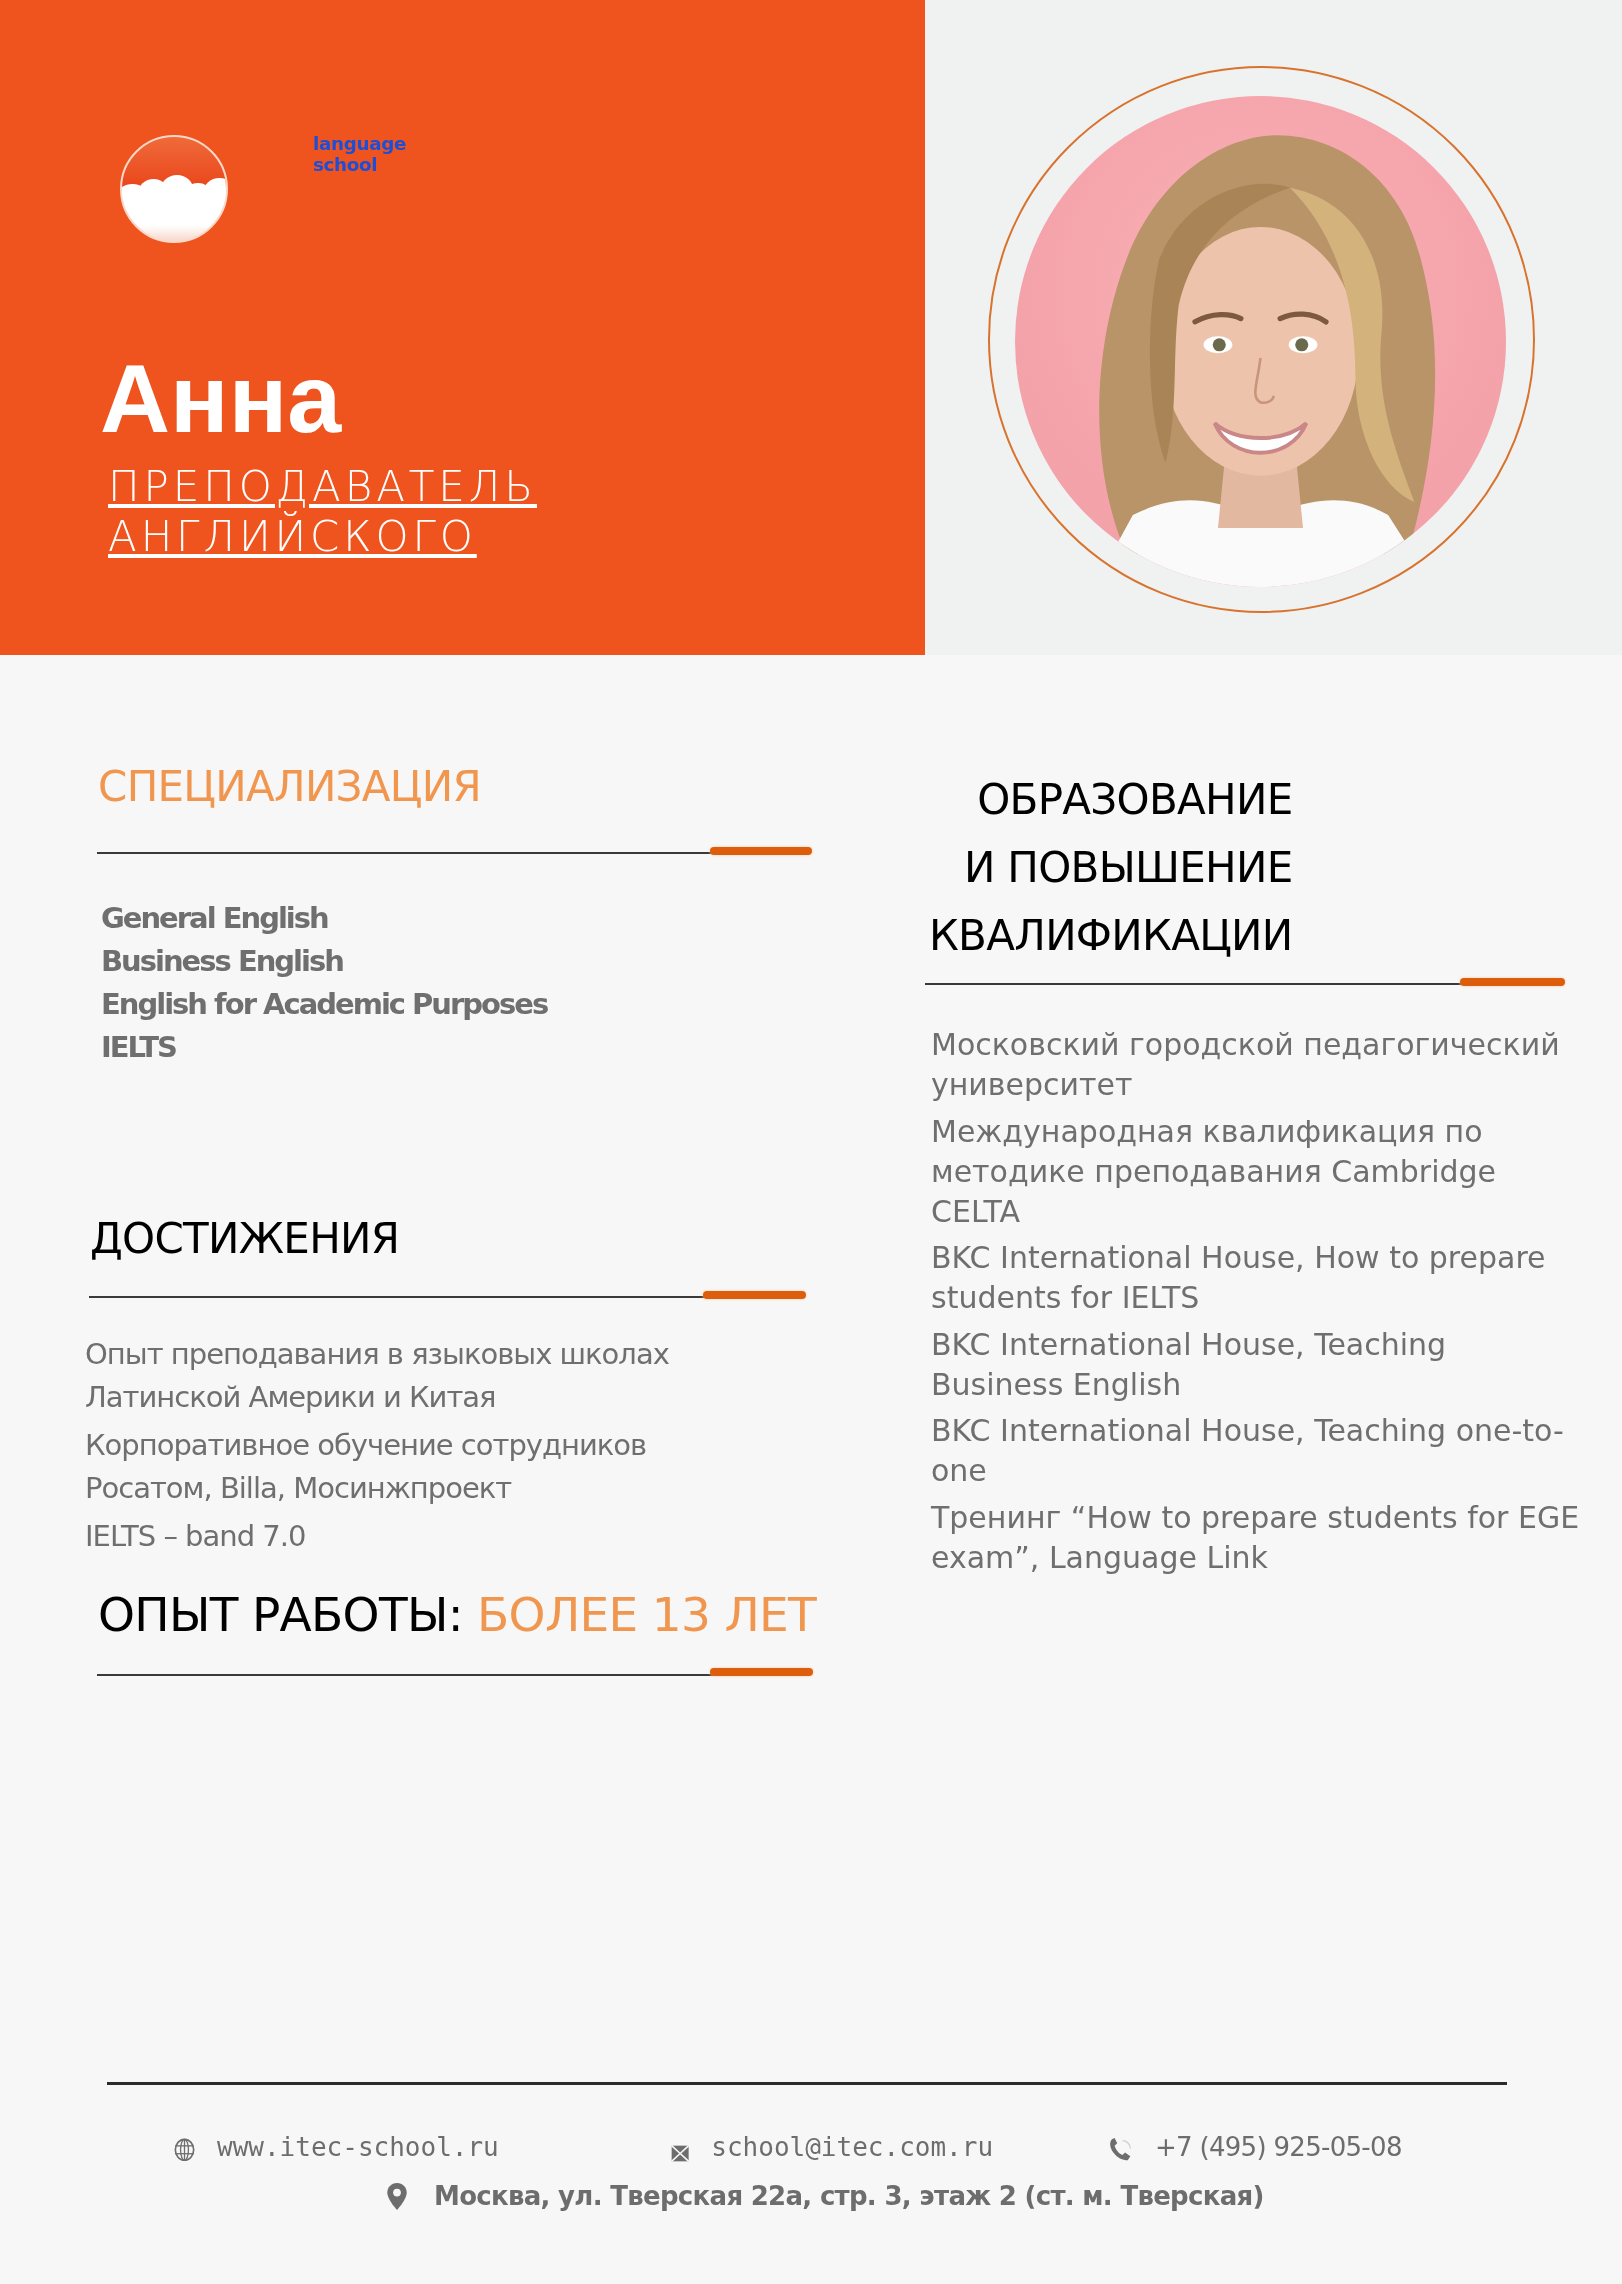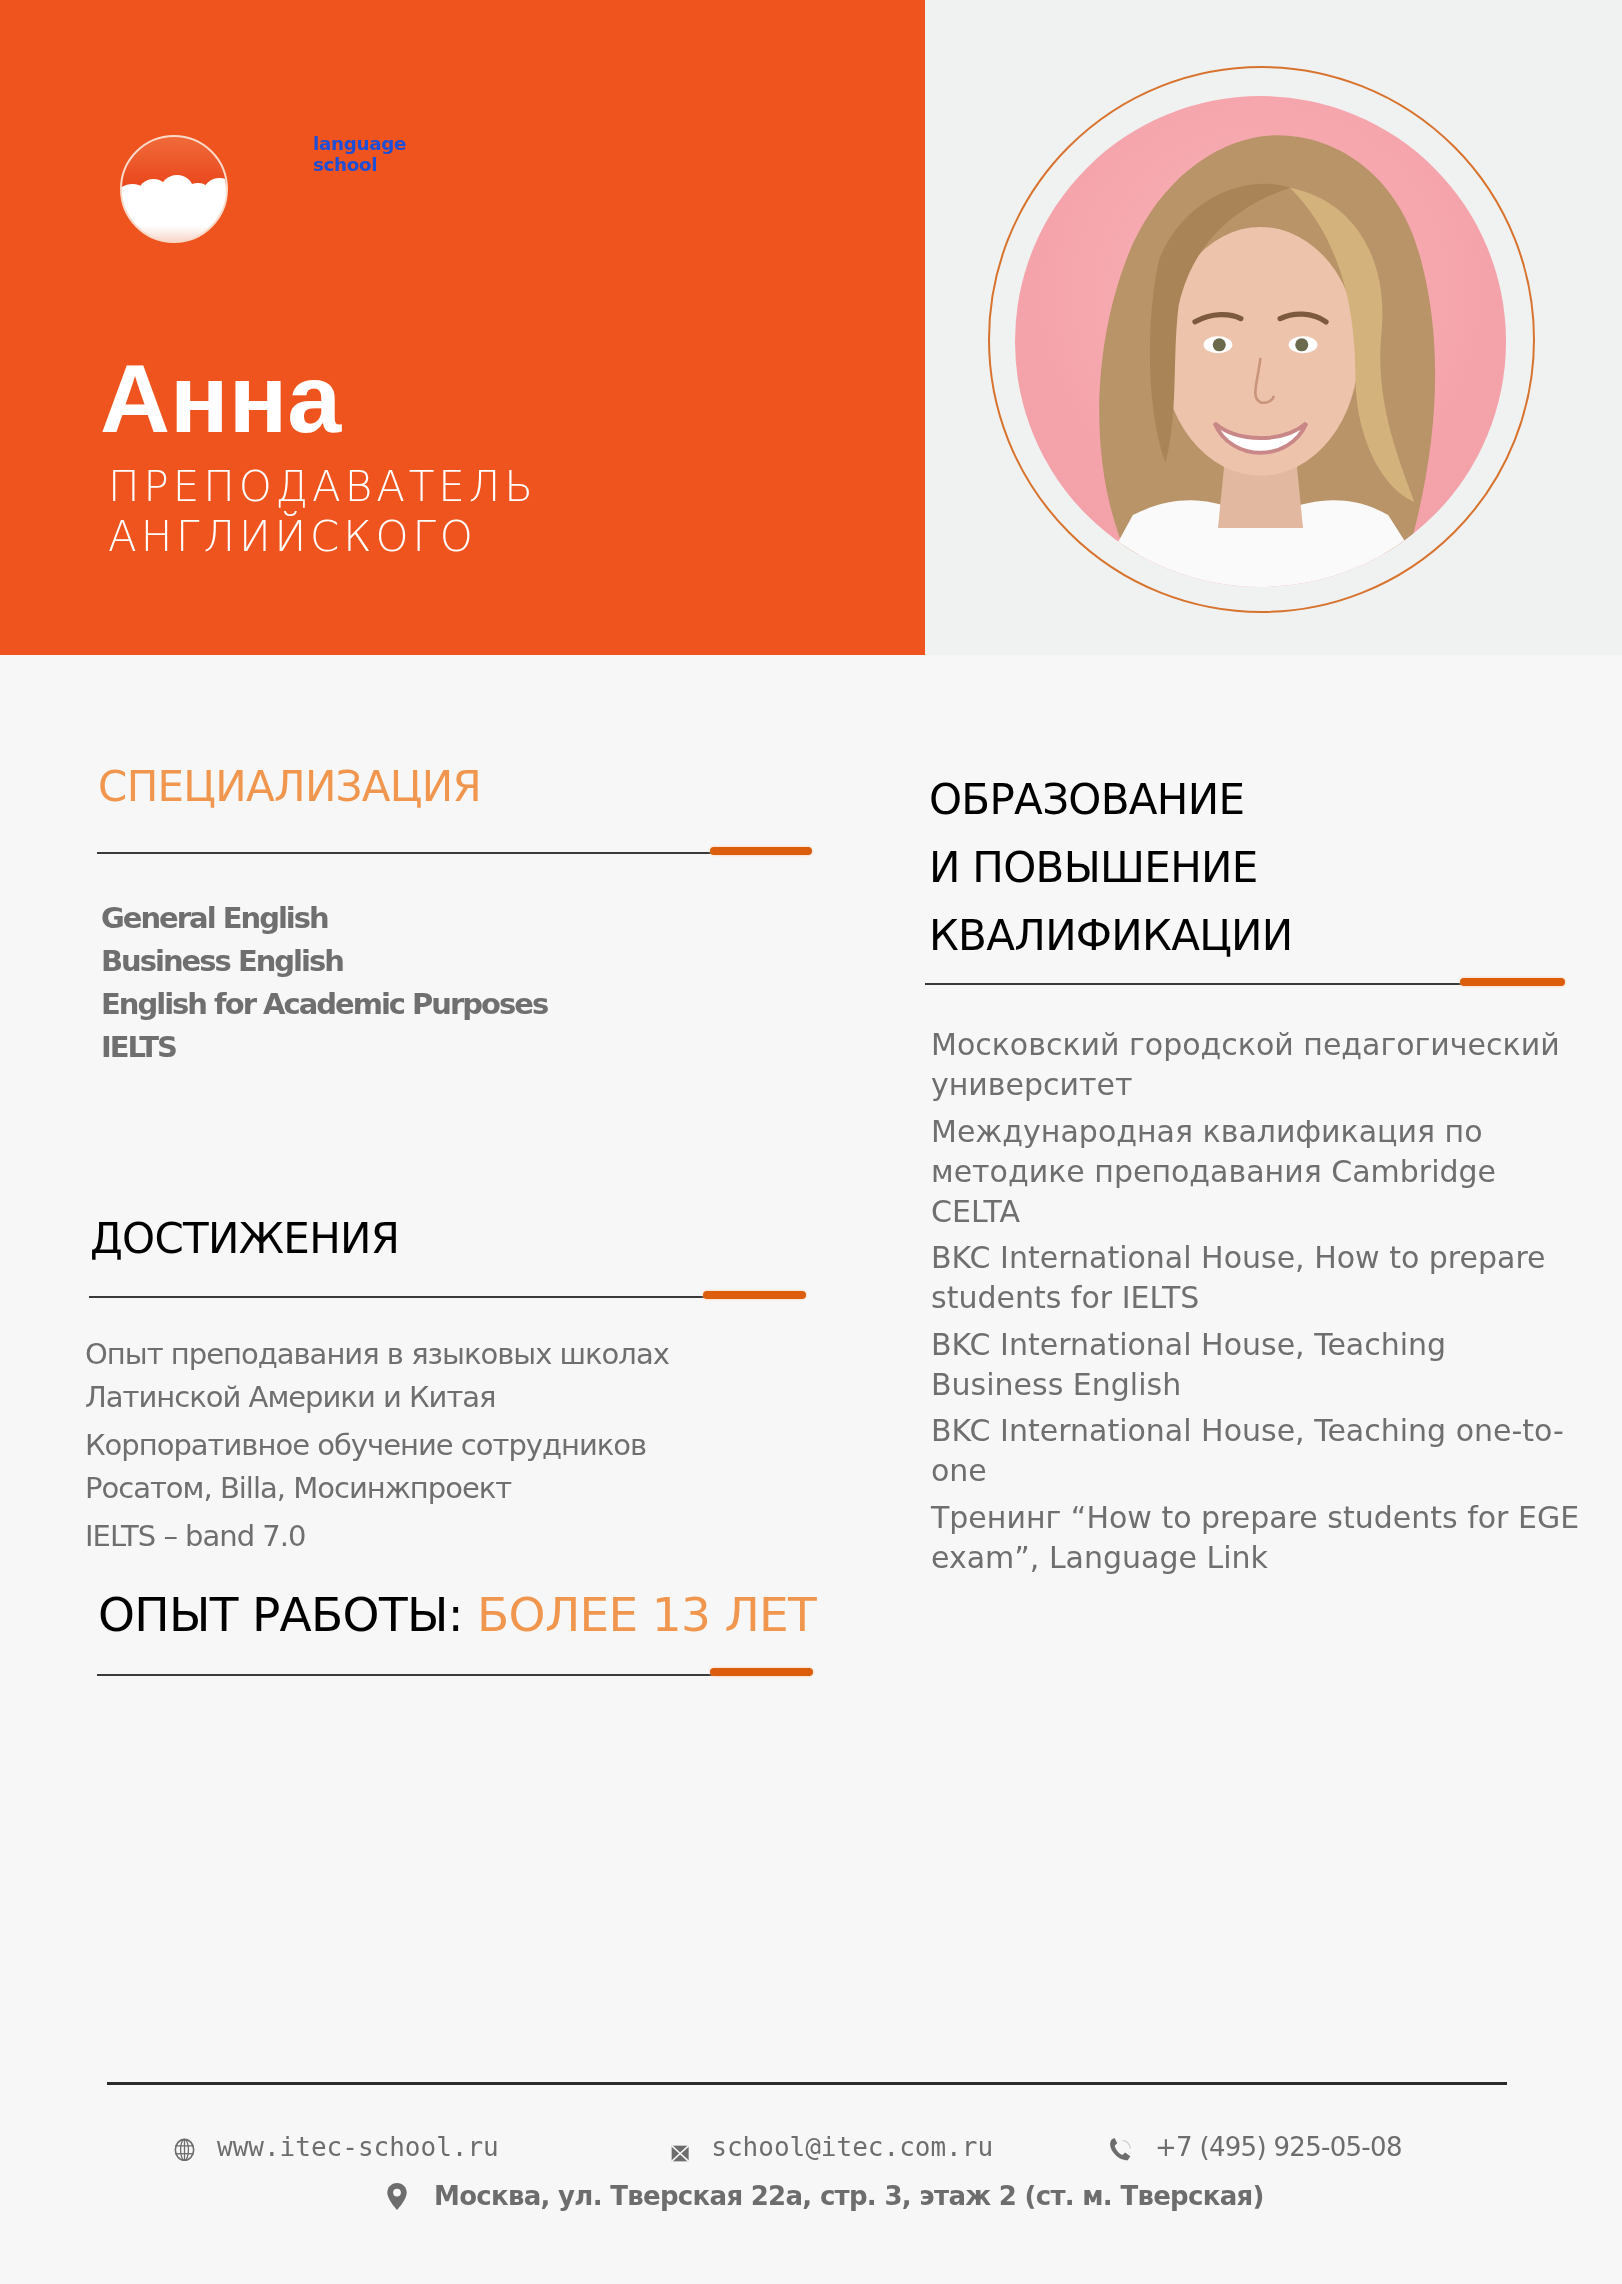--- a/index.html
+++ b/index.html
@@ -39,21 +39,21 @@
       font-family: "DejaVu Sans", sans-serif; color: #1d4ed8;
       font-size: 18.3px; font-weight: bold; letter-spacing: -0.3px;
     }
     .name {
       position: absolute; left: 100px; top: 350px;
       color: #fff; font-size: 97px; font-weight: bold; line-height: 1; text-align: center;
     }
     .role {
       position: absolute; left: 108px; top: 462px;
       color: #fff; font-size: 42px; line-height: 50px; letter-spacing: 3.9px;
-      font-family: "DejaVu Sans", sans-serif; font-weight: 200;
+      font-family: "DejaVu Sans", sans-serif; font-weight: 200; text-decoration: underline;
     }
     .role span { display: block; }
     
     .photo-ring {
       position: absolute; left: 988px; top: 66px; width: 547px; height: 547px;
       border: 2px solid #d8732e; border-radius: 50%;
     }
     .photo {
       position: absolute; left: 1015px; top: 96px; width: 491px; height: 491px; border-radius: 50%;
       overflow: hidden;
@@ -173,21 +173,21 @@
   <li class="gap">IELTS – band 7.0</li>
 </ul>
 
 <div class="exp">
   <span>ОПЫТ РАБОТЫ:</span>
   <span class="h-orange">БОЛЕЕ 13 ЛЕТ</span>
 </div>
 <div class="divider" style="left:97px;top:1674px;width:616px;"></div>
 <div class="accent" style="left:710px;top:1668px;width:103px;"></div>
 
-<div class="sec-title" style="left:929px;top:766px;color:#000;line-height:68px;">
+<div class="sec-title" style="left:929px;top:766px;color:#000;line-height:68px;text-align:right;">
   <div>ОБРАЗОВАНИЕ</div>
   <div>И ПОВЫШЕНИЕ</div>
   <div>КВАЛИФИКАЦИИ</div>
 </div>
 <div class="divider" style="left:925px;top:983px;width:537px;"></div>
 <div class="accent" style="left:1460px;top:978px;width:105px;"></div>
 <ul class="list edu" style="left:931px;top:1025px;width:655px;">
   <li>Московский городской педагогический университет</li>
   <li>Международная квалификация по методике преподавания Cambridge CELTA</li>
   <li class="loose">BKC International House, How to prepare students for IELTS</li>

